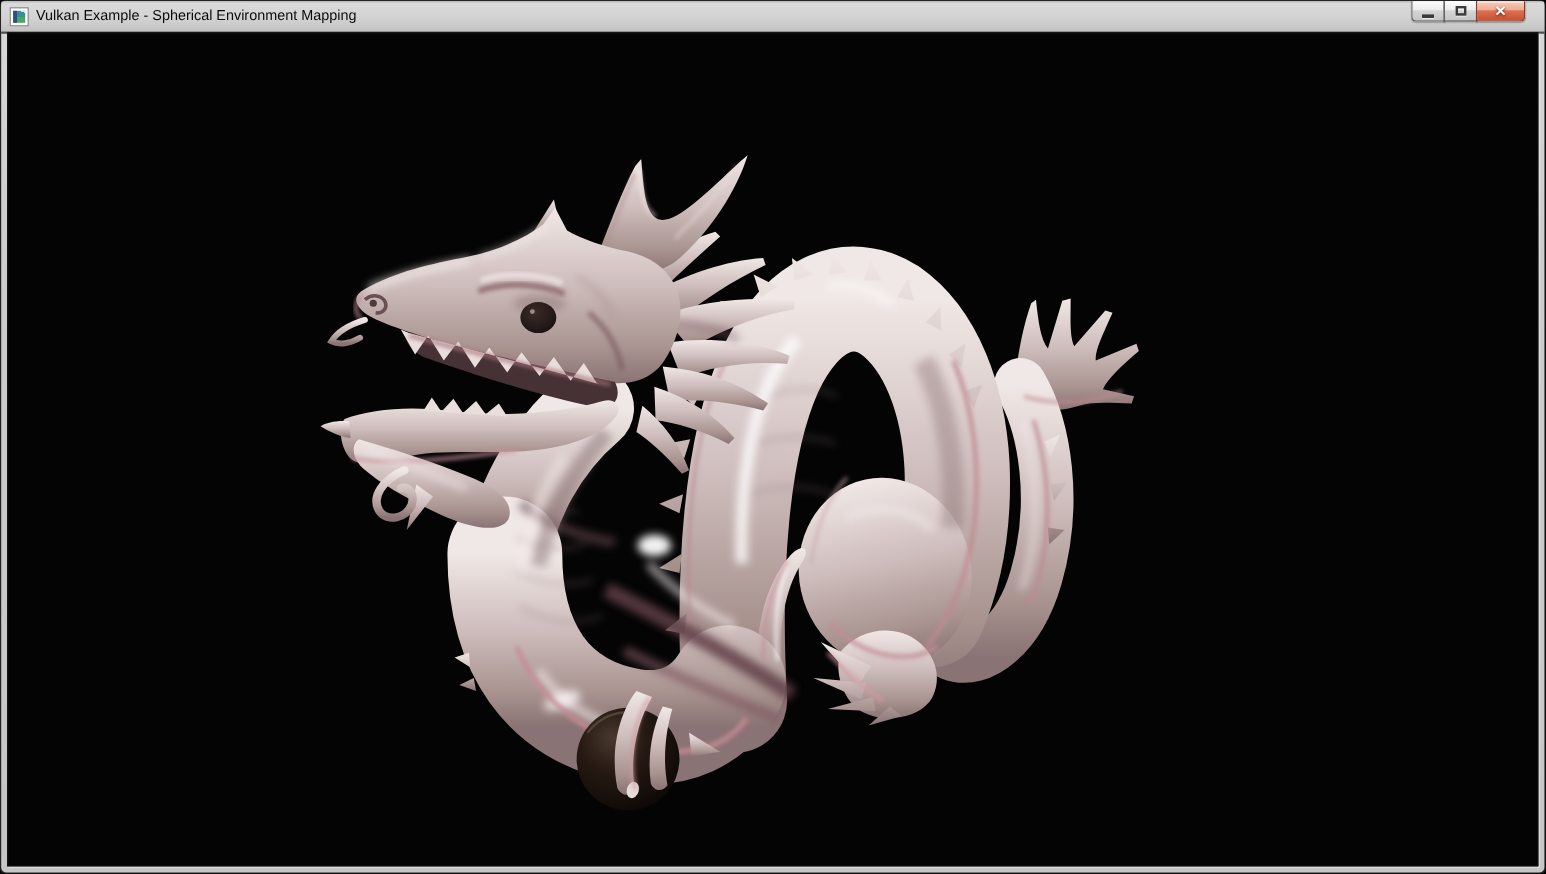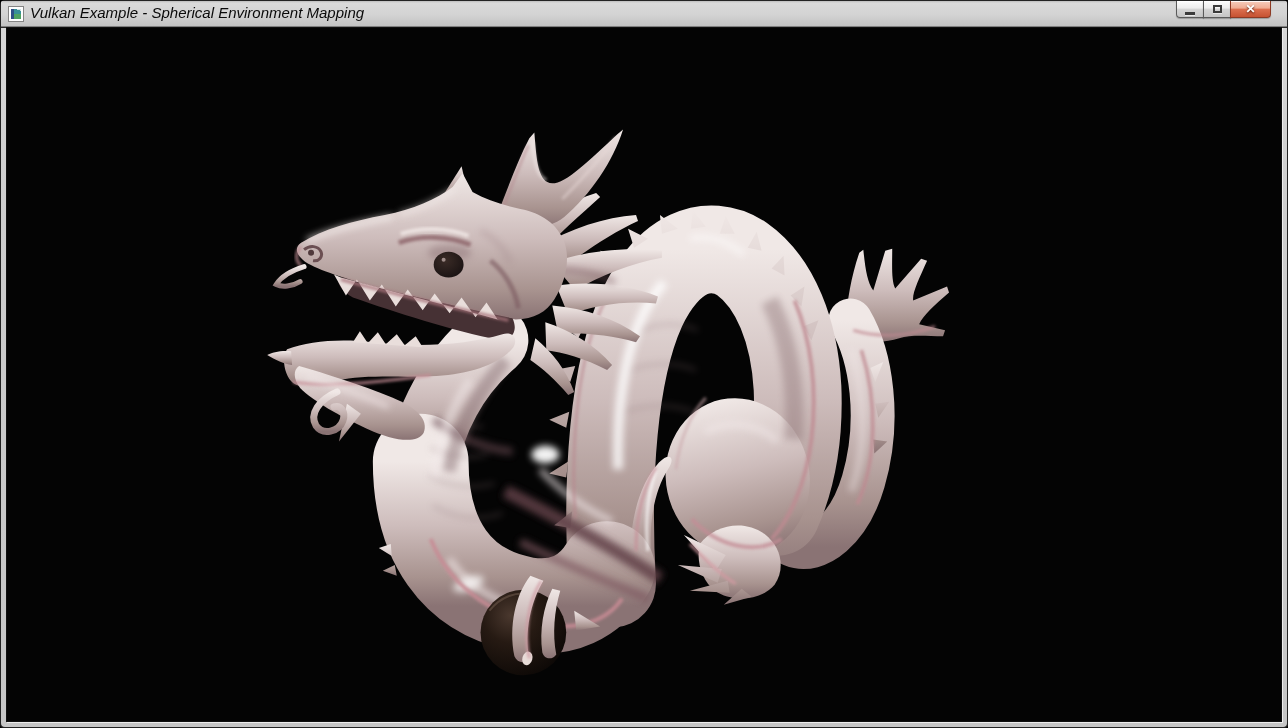--- a/index.html
+++ b/index.html
@@ -10,21 +10,21 @@
   .titlebar{position:absolute;left:0;right:0;top:0;height:25px;
     background:linear-gradient(180deg,#bdbdbd 0,#dadada 2px,#d3d3d3 55%,#c3c3c3 100%);
     border-bottom:1px solid #7f7f7f;box-shadow:0 1px 0 #2c2c2c;}
   .titlebar-left{display:flex;align-items:center;height:100%;padding-left:7px;gap:6px;}
   .app-icon{width:16px;height:16px;box-sizing:border-box;border:1px solid #858585;background:#fff;padding:2px;flex:none;}
   .app-icon .inner{width:100%;height:100%;
     background:
       linear-gradient(90deg,#2e4f86 0 35%, rgba(0,0,0,0) 35%),
       linear-gradient(200deg, rgba(255,255,255,.75) 0 14%, rgba(255,255,255,0) 14%),
       linear-gradient(180deg,#379097 0 52%, #4ea262 52% 100%);}
-  .title-text{font-size:15px;color:#0a0a0a;white-space:nowrap;padding-bottom:2px;font-style:italic;}
+  .title-text{font-size:12px;color:#0a0a0a;white-space:nowrap;padding-bottom:2px;}
   .controls{position:absolute;top:0;right:16px;display:flex;}
   .winbtn{box-sizing:border-box;width:28px;height:17px;border:1px solid #5a5a5a;border-top:none;
     margin-left:-1px;display:flex;align-items:center;justify-content:center;cursor:default;
     background:linear-gradient(180deg,#fdfdfd 0,#ececec 45%,#d5d5d5 50%,#c5c5c5 100%);
     box-shadow:inset 0 1px 0 rgba(255,255,255,.85), 0 1px 1px rgba(0,0,0,.25);}
   .winbtn.min{border-bottom-left-radius:4px;}
   .winbtn.close{width:41px;border-bottom-right-radius:4px;border-color:#8c3a24;
     background:linear-gradient(180deg,#f6cdbd 0,#efac92 45%,#dc7050 50%,#c65232 100%);}
   .glyph-min{width:10px;height:3px;background:#3b3b3b;box-shadow:0 1px 0 rgba(255,255,255,.6);
     display:block;transform:translateY(4px);}

